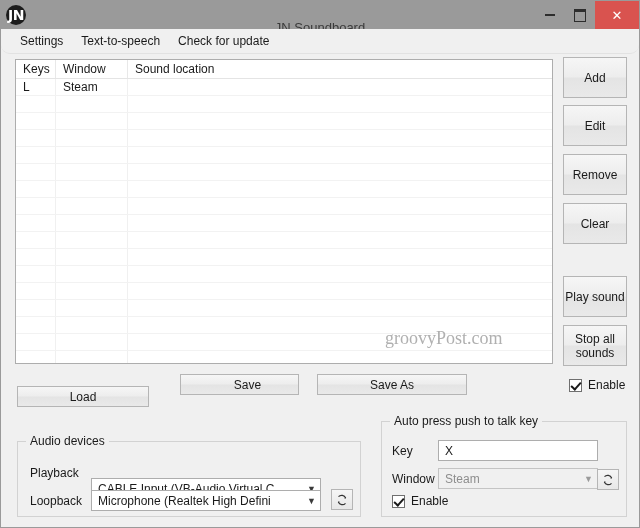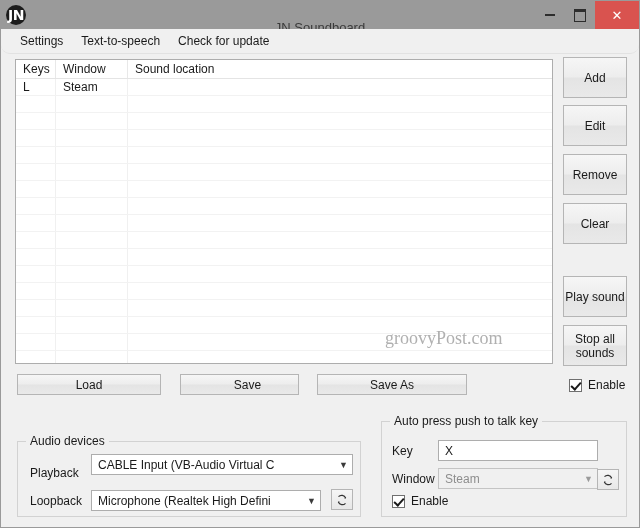--- a/index.html
+++ b/index.html
@@ -213,21 +213,21 @@
     align-items: center;
     gap: 6px;
   }
 
   
   .bottom-btn {
     position: absolute;
     top: 373px;
     height: 21px;
   }
-  #btn-load   { left: 16px;  width: 144px; }
+  #btn-load   { left: 16px;  width: 132px; margin-top: 12px; }
   #btn-save   { left: 179px; width: 119px; padding-left: 16px; }
   #btn-saveas { left: 316px; width: 150px; }
 
   
   .cb {
     width: 13px;
     height: 13px;
     border: 1px solid #6f6f6f;
     background: #ffffff;
     box-sizing: border-box;
@@ -472,21 +472,21 @@
     <span class="cb-label">Enable</span>
   </div>
 
   <div class="btn bottom-btn" id="btn-load">Load</div>
   <div class="btn bottom-btn" id="btn-save">Save</div>
   <div class="btn bottom-btn" id="btn-saveas">Save As</div>
 
   <div class="groupbox" id="group-audio">
     <div class="group-title">Audio devices</div>
     <div class="field-label" style="left:12px; top:24px;">Playback</div>
-    <div class="combo" style="left:73px; top:12px; width:262px;">
+    <div class="combo" style="left:73px; top:36px; width:230px;">
       <span class="combo-text">CABLE Input (VB-Audio Virtual C</span>
       <span class="arrow">▼</span>
     </div>
     <div class="field-label" style="left:12px; top:52px;">Loopback</div>
     <div class="combo" style="left:73px; top:48px; width:230px;">
       <span class="combo-text">Microphone (Realtek High Defini</span>
       <span class="arrow">▼</span>
     </div>
   </div>
 

